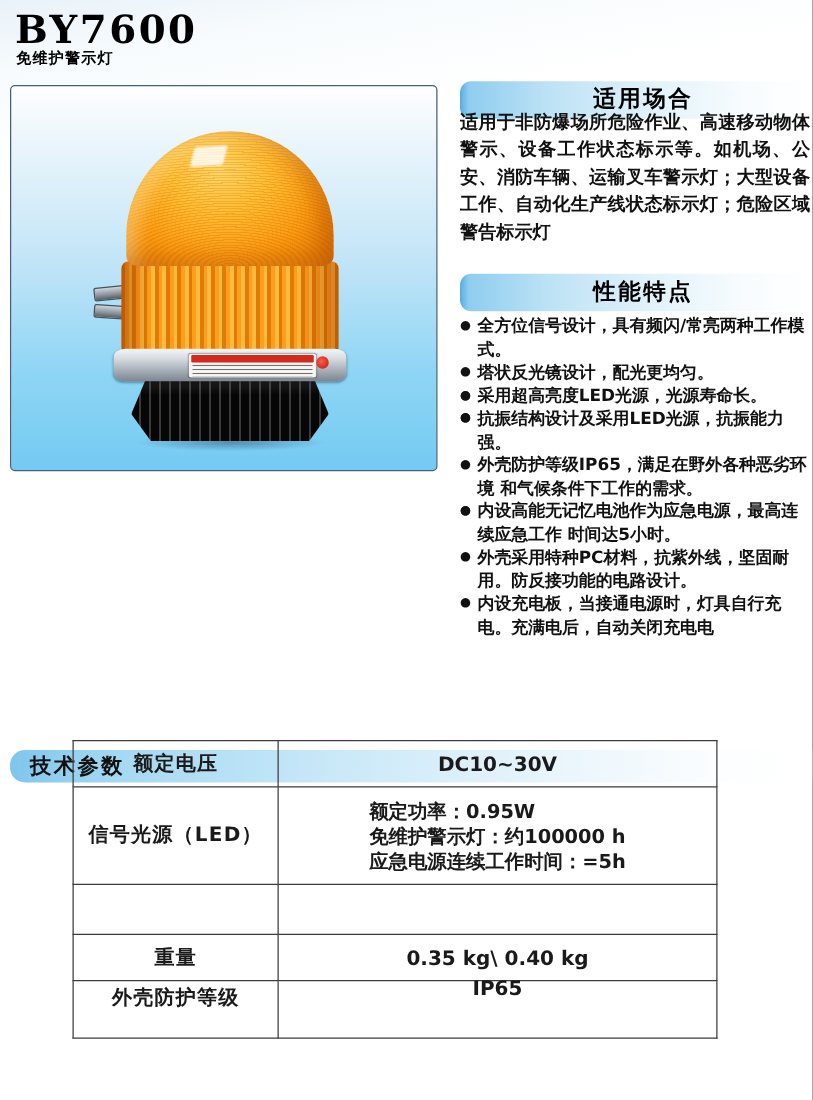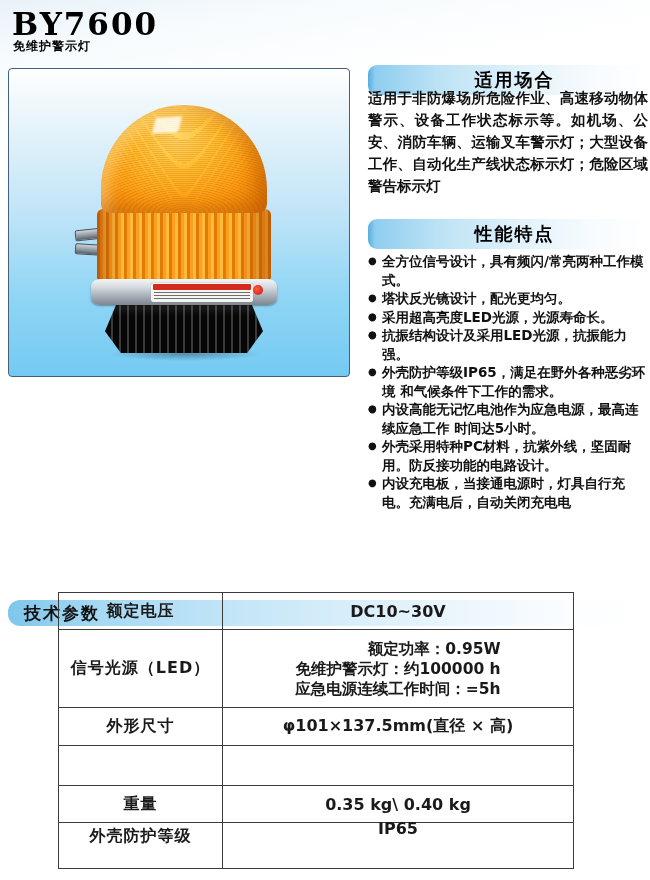--- a/index.html
+++ b/index.html
@@ -122,21 +122,21 @@
   
   .spec-table {
     position:absolute; left:58px; top:592px; width:516px;
     border-collapse:collapse; table-layout:fixed;
   }
   .spec-table td {
     border:1px solid #3c3c3c; text-align:center; vertical-align:middle;
     font-size:16px; font-weight:bold; color:#1a1a1a;
   }
   .spec-table .c-label { width:164px; letter-spacing:1px;text-align:center; }
-  .multiline-value { display:inline-block; text-align:right; font-size:15.5px; line-height:20px; }
+  .multiline-value { display:inline-block; text-align:left; font-size:15.5px; line-height:20px; }
   .row-clipped td { vertical-align:top; }
   .row-clipped .clip-label { padding-top:3px; }
   .row-clipped .clip-value { margin-top:-4px; }
 </style>
 </head>
 <body>
 
 <div class="page">
 
   <div class="title">BY7600</div>
@@ -190,24 +190,20 @@
       <td class="c-label" style="height:78px">信号光源（LED）</td>
       <td>
         <div class="multiline-value">
           <div>额定功率：0.95W</div>
           <div>免维护警示灯：约100000 h</div>
           <div>应急电源连续工作时间：=5h</div>
         </div>
       </td>
     </tr>
     <tr>
-      <td class="c-label" style="height:38px">外形尺寸</td>
-      <td>φ101×137.5mm(直径 × 高)</td>
-    </tr>
-    <tr>
       <td class="c-label" style="height:40px"></td>
       <td></td>
     </tr>
     <tr>
       <td class="c-label" style="height:37px">重量</td>
       <td>0.35 kg\ 0.40 kg</td>
     </tr>
     <tr class="row-clipped">
       <td class="c-label" style="height:46px">
         <div class="clip-label">外壳防护等级</div>

